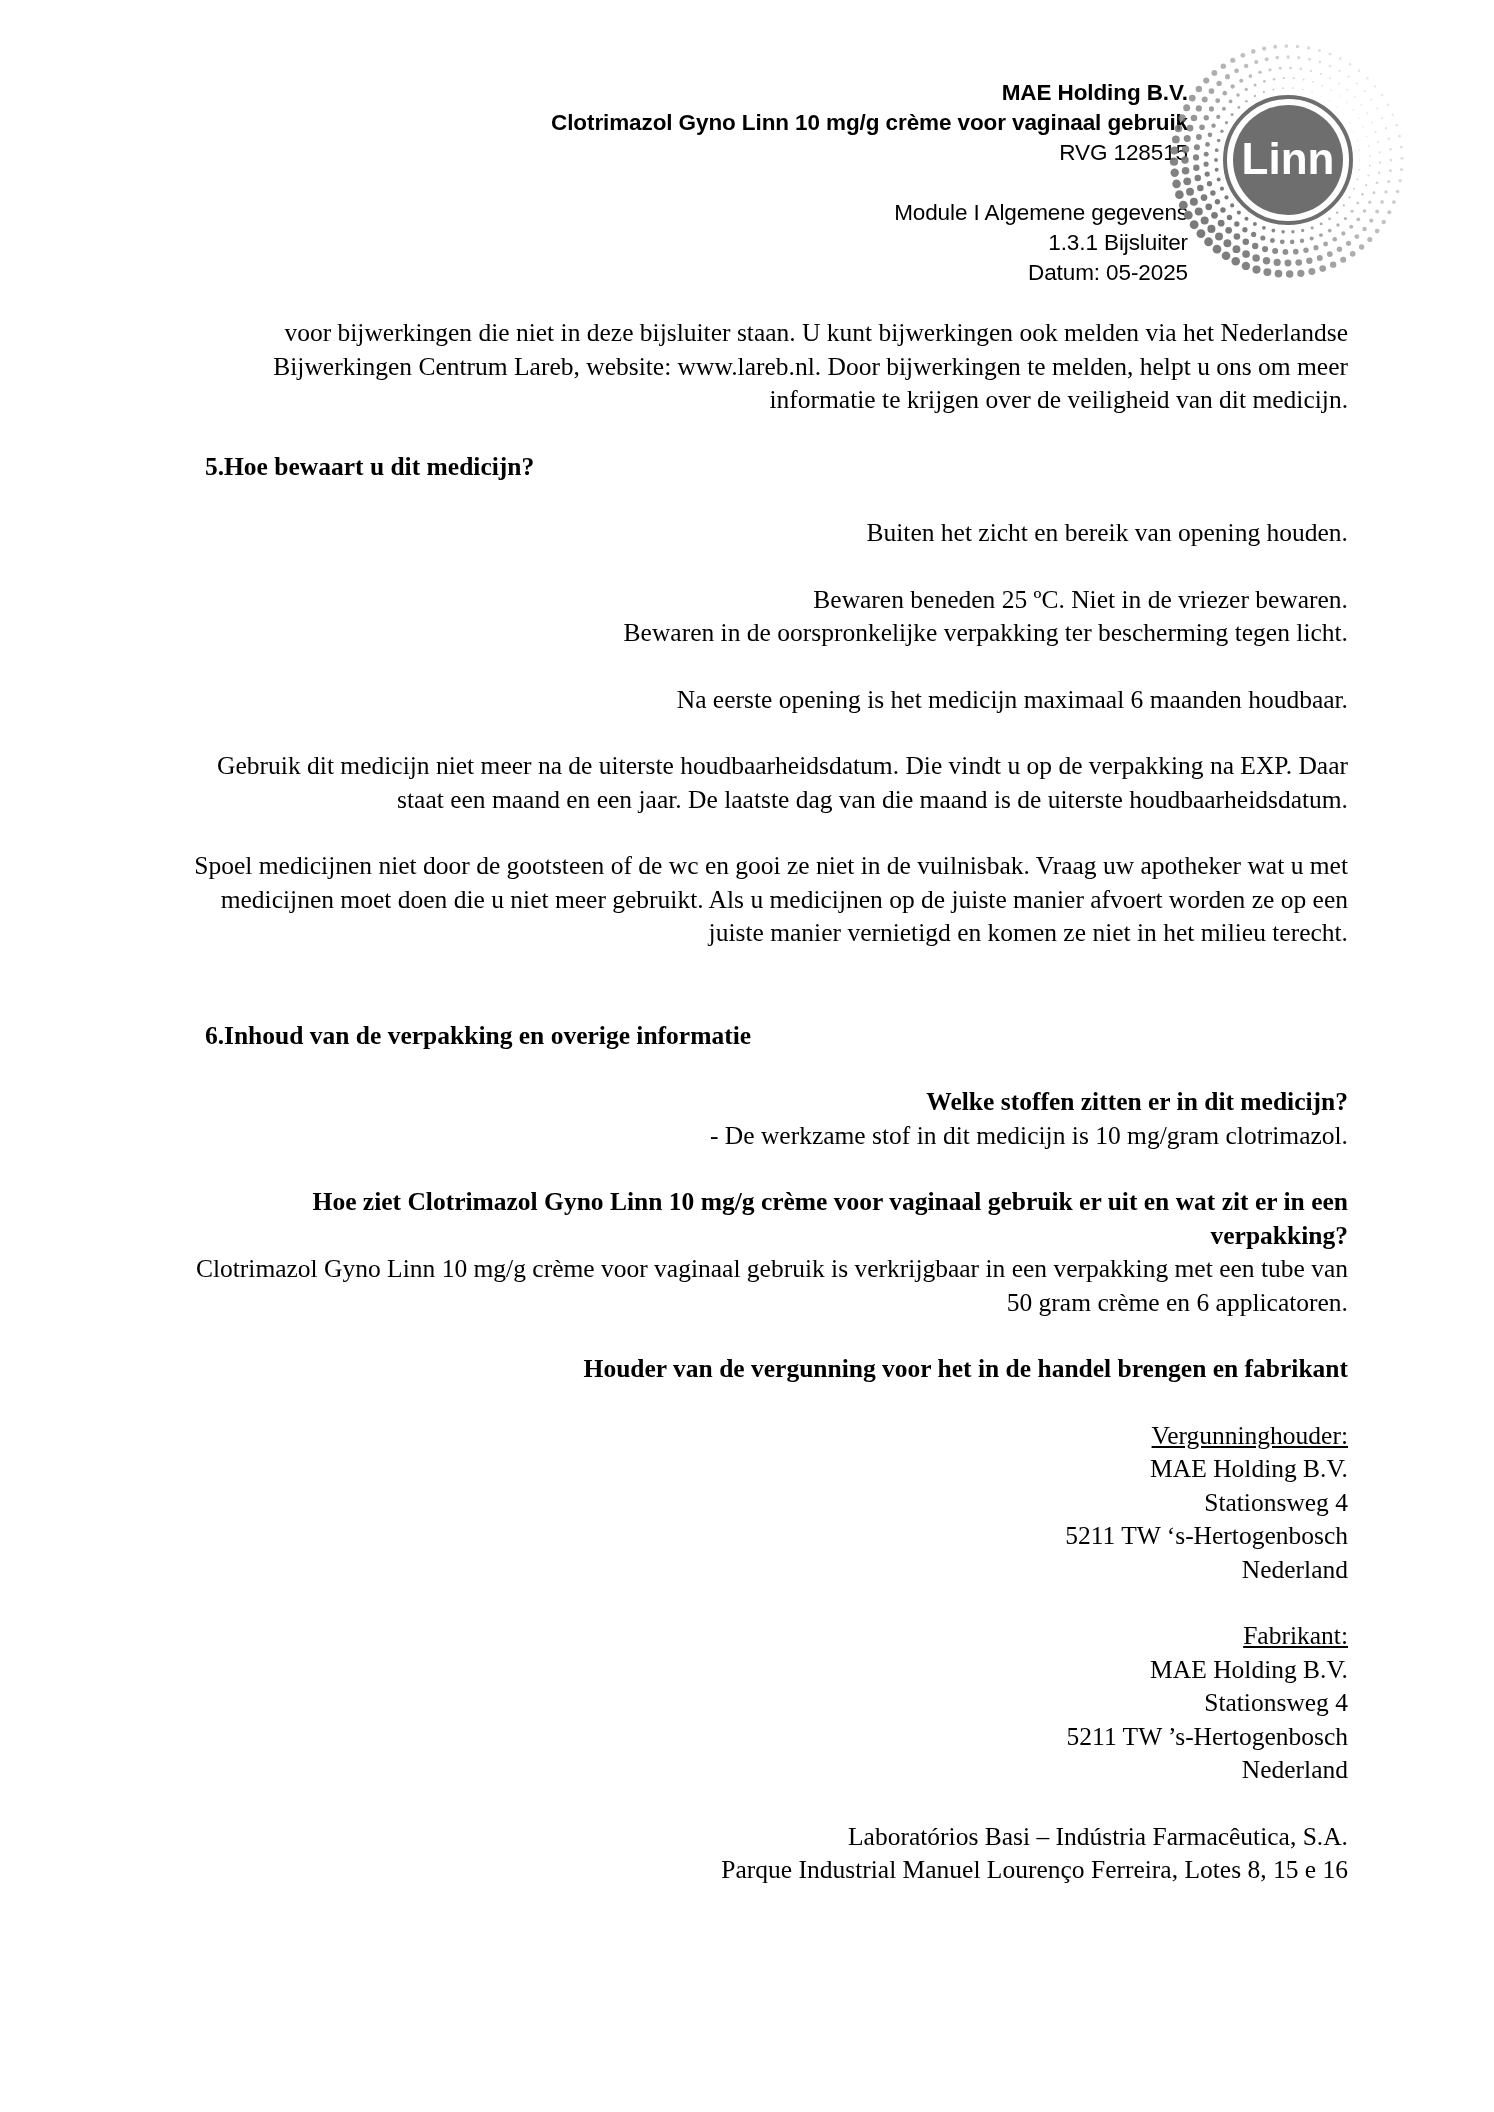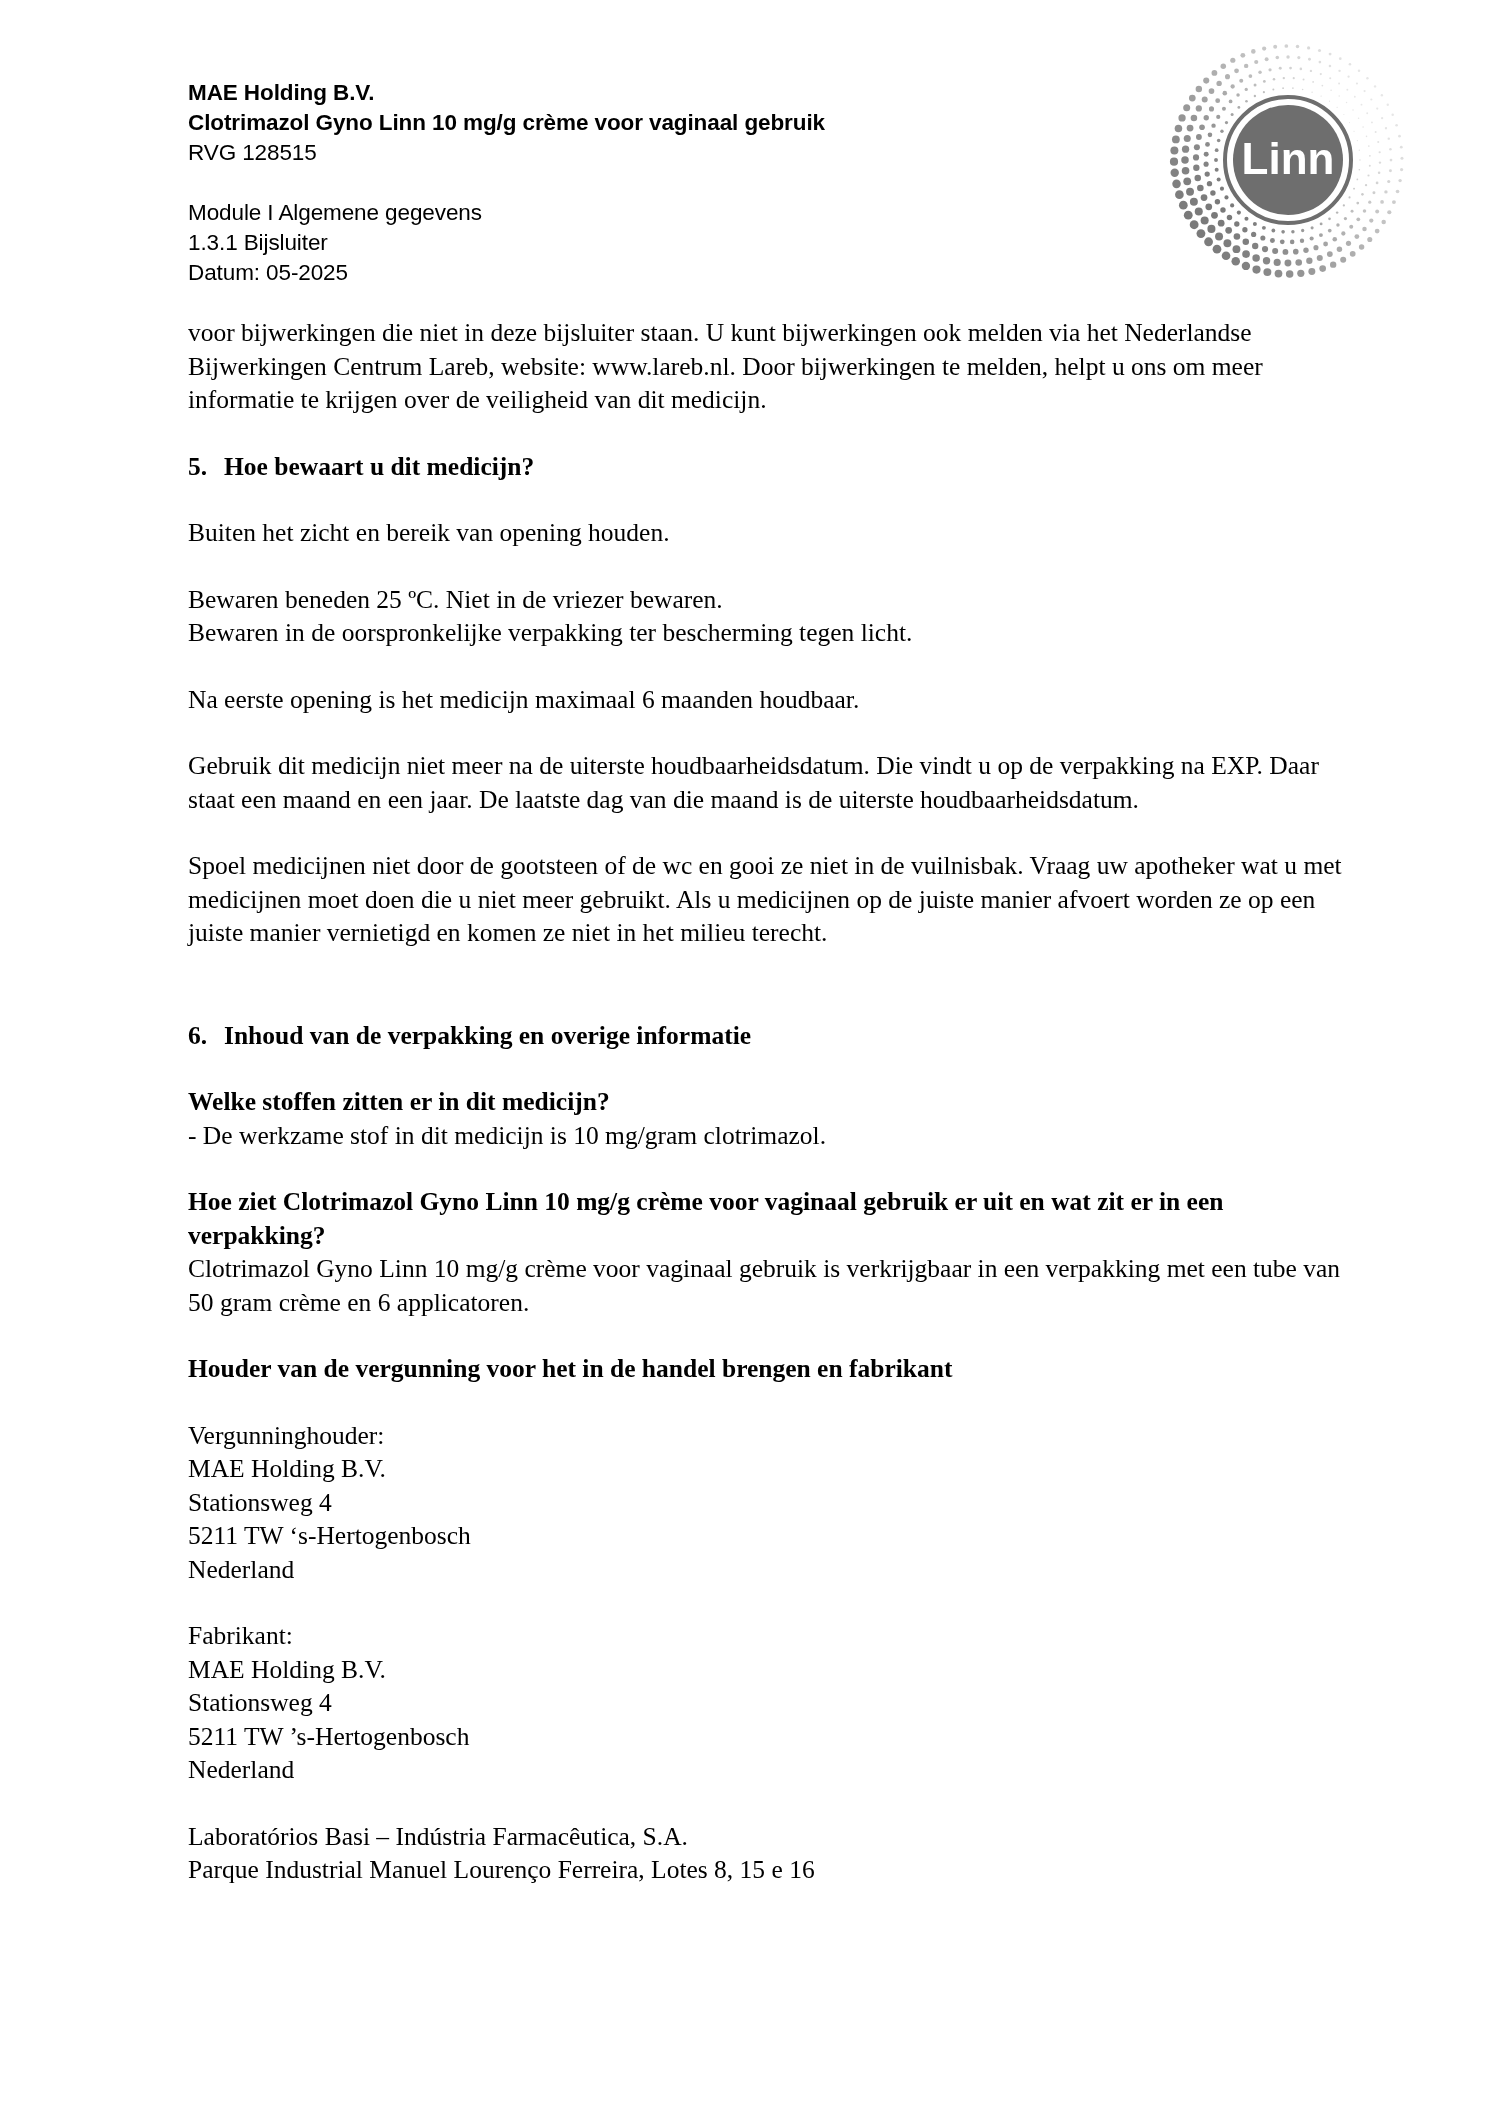--- a/index.html
+++ b/index.html
@@ -12,20 +12,21 @@
     font-family: "Liberation Serif", "DejaVu Serif", serif;
     color: #000000;
   }
   .page {
     position: relative;
     width: 1494px;
     height: 2112px;
     background: #ffffff;
     overflow: hidden;
     box-sizing: border-box;
+    text-align: right;
   }
 
   
   .header {
     position: absolute;
     left: 188px;
     top: 78px;
     width: 1000px;
   }
   .header .hdr-line {
@@ -93,20 +94,21 @@
     padding-left: 24px;
     text-indent: -24px;
   }
   .addr-line {
     font-size: 25.5px;
     line-height: 33.5px;
   }
   .addr-label {
     font-size: 25.5px;
     line-height: 33.5px;
+    text-decoration: underline;
     display: inline-block;
   }
 </style>
 </head>
 <body>
 
 <div class="page">
 
   <div class="header">
     <div class="hdr-line bold">MAE Holding B.V.</div>

